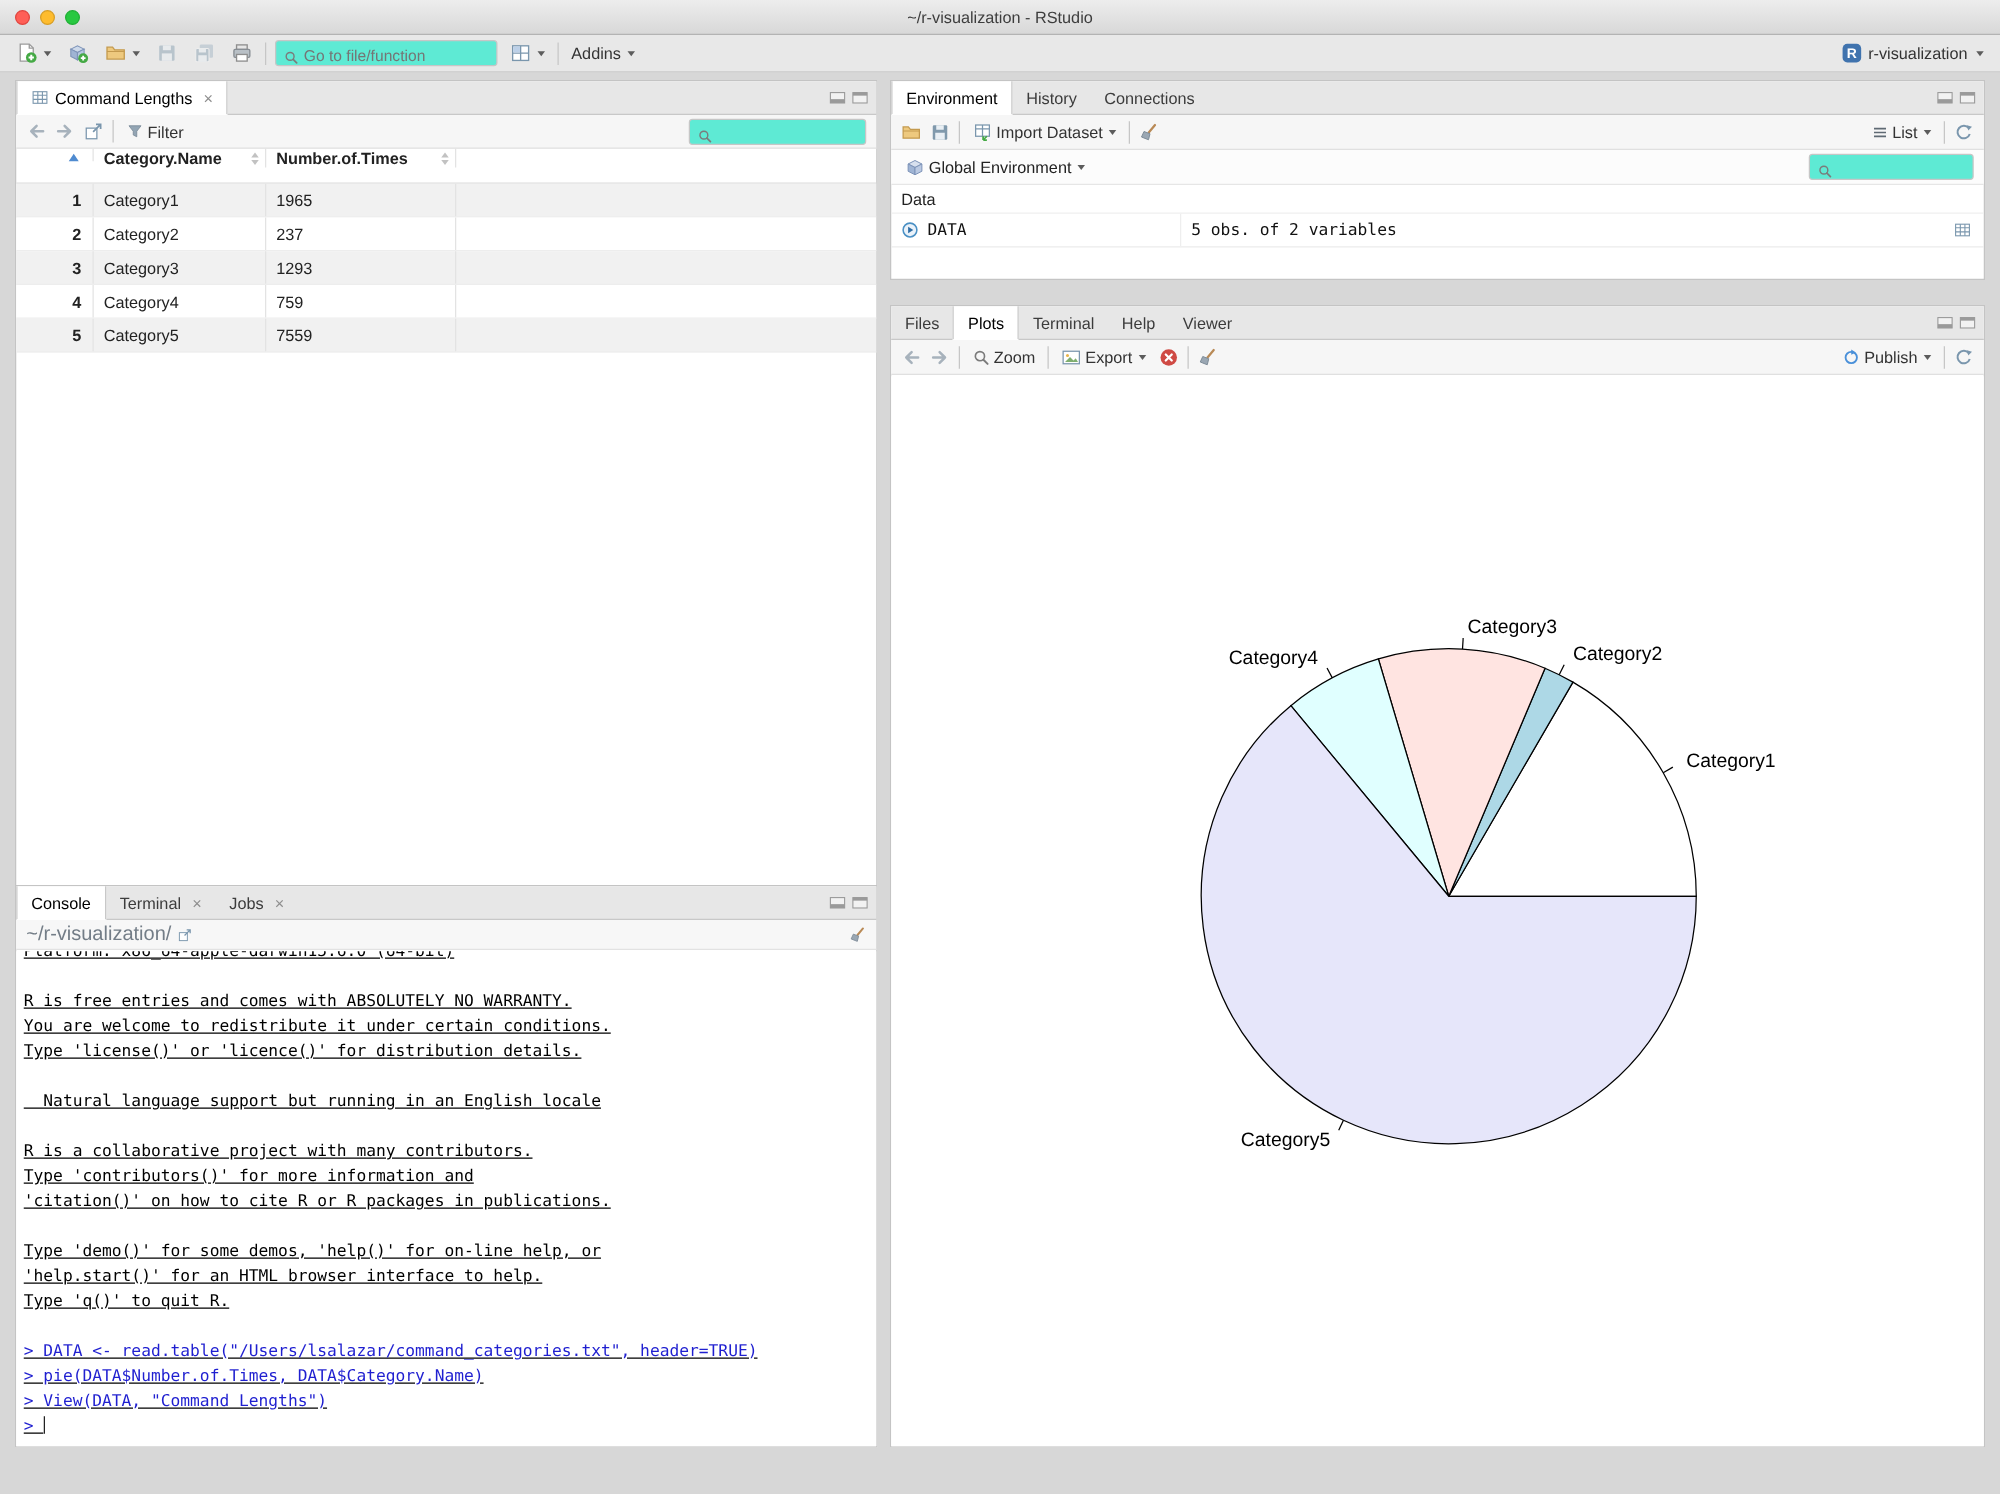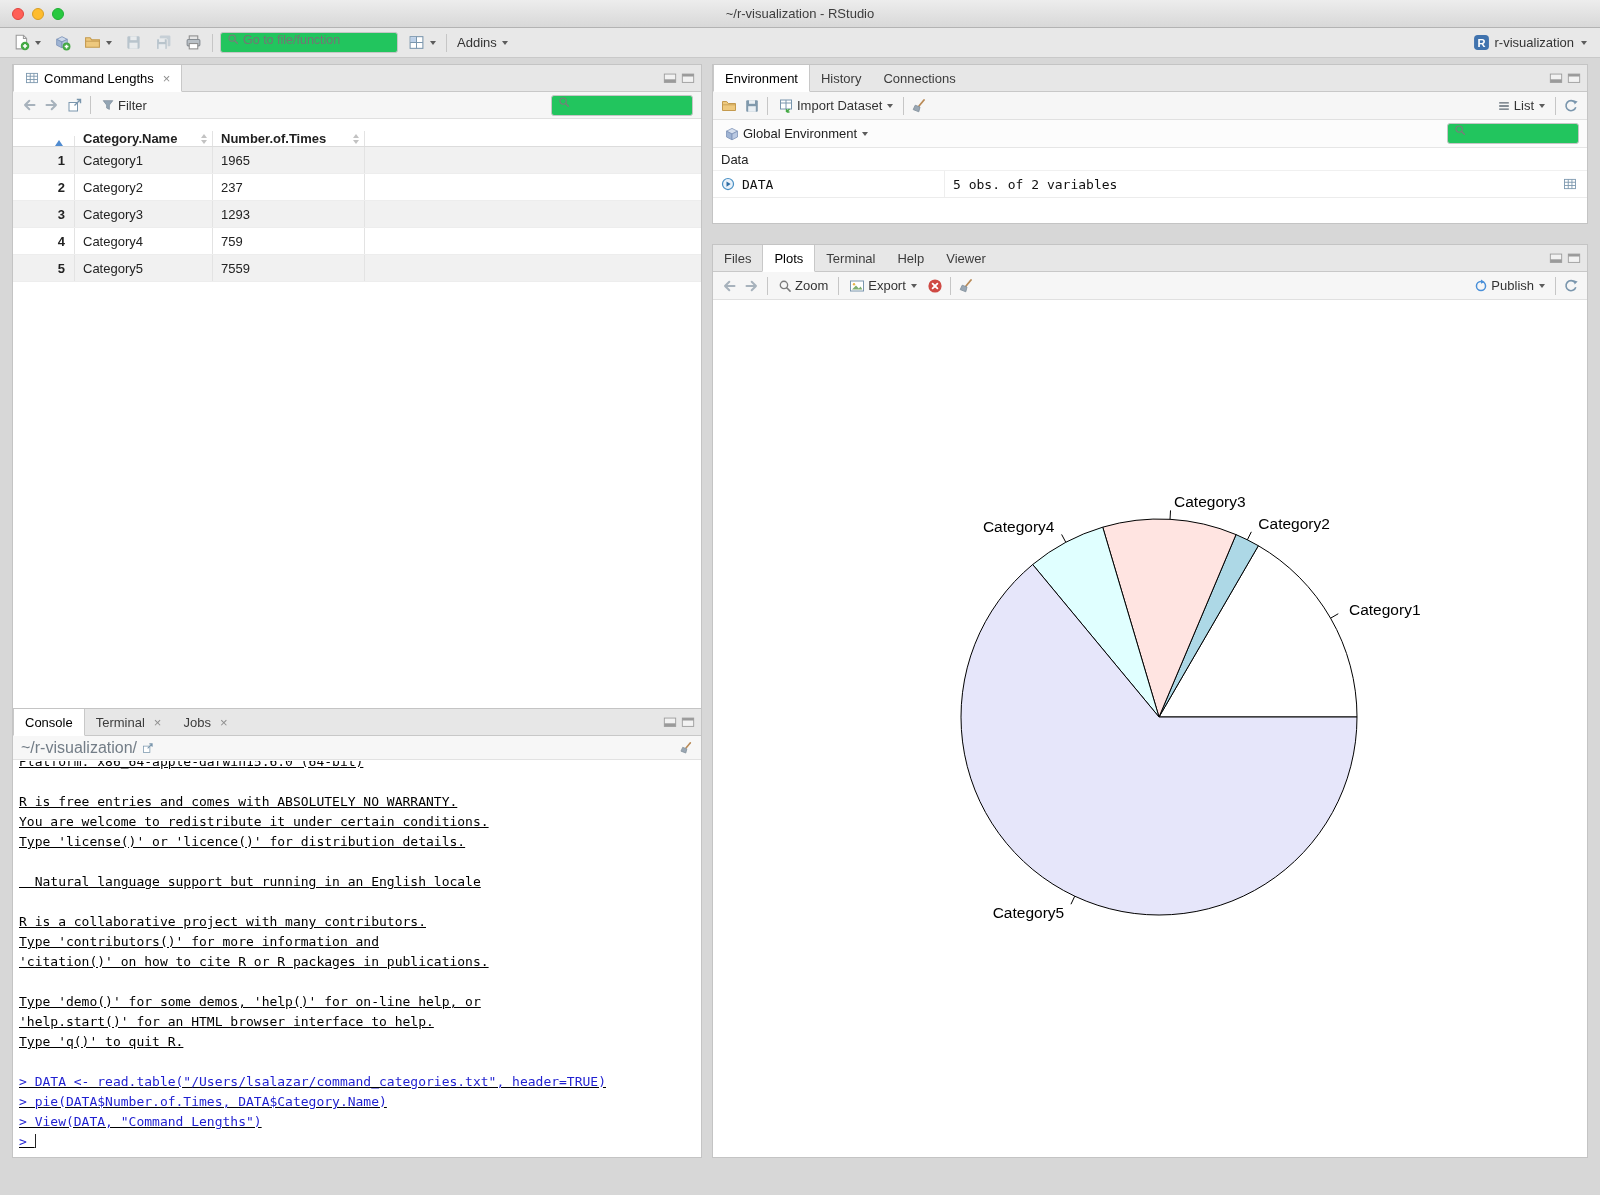--- a/index.html
+++ b/index.html
@@ -25,22 +25,22 @@
     border-top:4px solid #5c5c5c; display:inline-block; margin-left:2px; }
   .dim { opacity:.45; }
   .lbl { font-size:13px; color:#333; }
   .proj { margin-left:auto; display:flex; align-items:center; gap:5px; }
 
   .ic { width:16px; height:16px; flex:none; }
   .ic17 { width:17px; height:17px; }
   .ic14 { width:14px; height:14px; }
   .ic12 { width:12px; height:12px; }
 
-  .searchbox { display:flex; align-items:flex-start; gap:4px; height:21px; padding:0 6px;
-    background:#22c55e; border:1px solid #c6c6c6; border-radius:3px; }
+  .searchbox { display:flex; align-items:flex-end; gap:4px; height:21px; padding:0 6px;
+    background:#5eead4; border:1px solid #c6c6c6; border-radius:3px; }
   .searchbox input { border:none; outline:none; background:transparent; font-size:12.5px; color:#333; width:110px;
     font-family:"Liberation Sans",sans-serif; }
   .goto { width:178px; }
   .goto input { width:140px; }
 
   
   .pane { position:absolute; background:#fff; border:1px solid #c4c4c4; }
   #viewer-pane  { left:12px;  top:64px;  width:690px; height:816px; }
   #console-pane { left:12px;  top:708px; width:690px; height:450px; }
   #env-pane     { left:712px; top:64px;  width:876px; height:160px; }
@@ -50,21 +50,21 @@
   .tab { display:flex; align-items:center; gap:5px; padding:0 11px; font-size:13px; color:#3c3c3c; }
   .tab.active { background:#fff; border-left:1px solid #c8c8c8; border-right:1px solid #c8c8c8;
     margin-bottom:-1px; border-bottom:1px solid #fff; color:#000; }
   .tab-close { color:#8e8e8e; font-size:13px; margin-left:4px; }
   .pane-buttons { margin-left:auto; display:flex; align-items:center; gap:4px; padding-right:6px; }
 
   .ptoolbar { height:28px; display:flex; align-items:center; gap:7px; padding:0 8px;
     background:#f6f6f6; border-bottom:1px solid #e0e0e0; font-size:13px; color:#333; }
 
   
-  .vhead { display:flex; height:28px; border-bottom:1px solid #dcdcdc; align-items:flex-end; font-weight:bold; }
+  .vhead { display:flex; height:28px; border-bottom:1px solid #dcdcdc; align-items:flex-start; font-weight:bold; }
   .vc { display:flex; align-items:center; font-size:13px; }
   .c-num   { width:62px;  justify-content:flex-end; padding-right:9px; border-right:1px solid #e3e3e3; }
   .c-name  { width:138px; padding-left:8px;  border-right:1px solid #e3e3e3; }
   .c-times { width:152px; padding-left:8px;  border-right:1px solid #e3e3e3; }
   .vrow { display:flex; height:27px; border-bottom:1px solid #ededed; background:#fff; }
   .vrow.shade { background:#f1f1f1; }
   .vrow .c-num { font-weight:bold; color:#222; }
   .sorters { margin-left:auto; margin-right:5px; display:flex; flex-direction:column; gap:2px; }
   .s-up { width:0; height:0; border-left:3.5px solid transparent; border-right:3.5px solid transparent; border-bottom:4px solid #c2c2c2; }
   .s-dn { width:0; height:0; border-left:3.5px solid transparent; border-right:3.5px solid transparent; border-top:4px solid #c2c2c2; }

